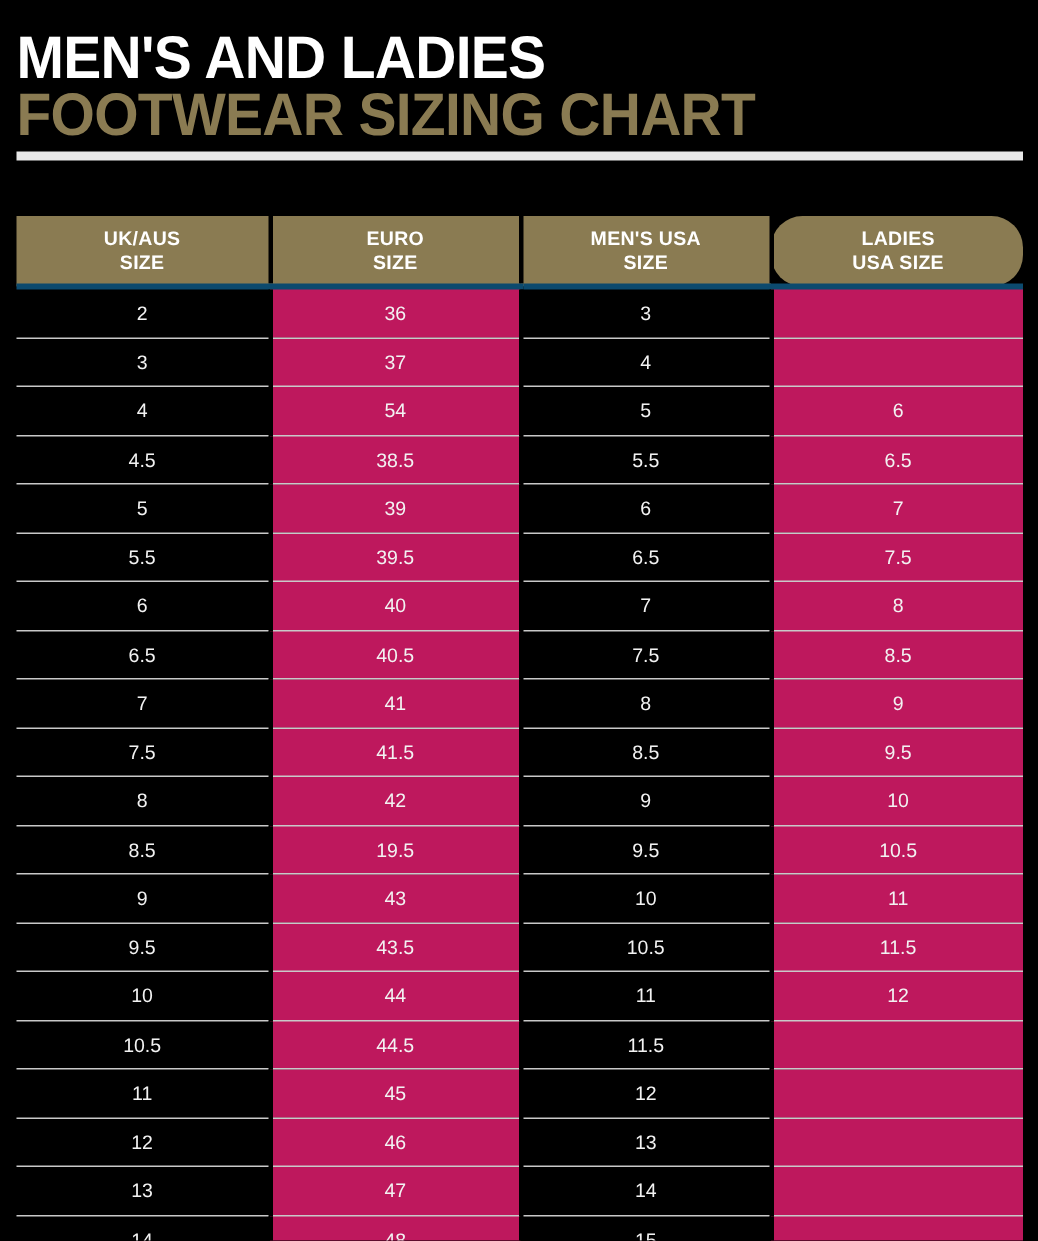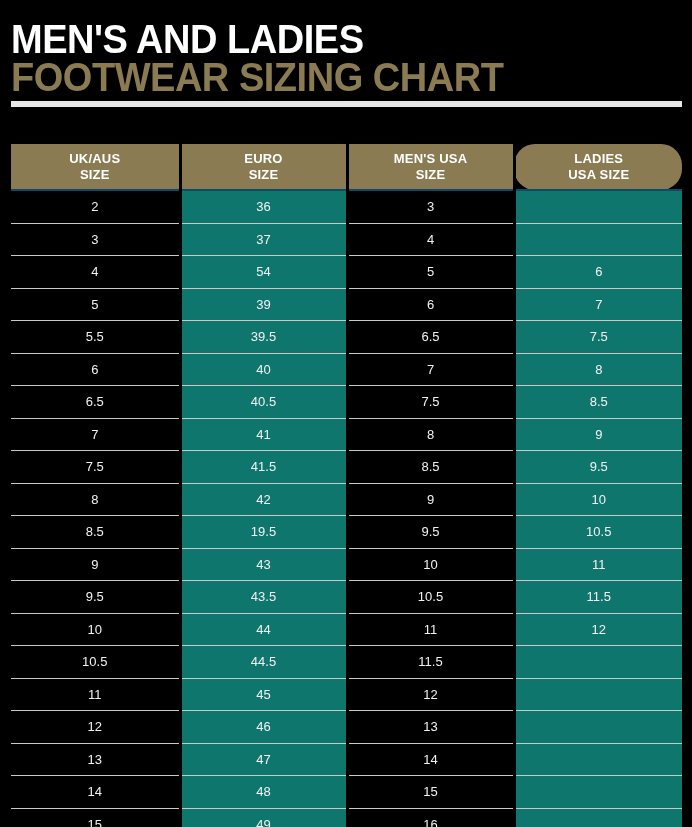--- a/index.html
+++ b/index.html
@@ -79,39 +79,39 @@
     color: #ffffff;
     font-size: 13px;
     font-weight: bold;
     line-height: 1.18;
     letter-spacing: 0.2px;
     height: 45px;
     padding: 0 4px;
     text-align: center;
     vertical-align: middle;
     border-right: 3px solid #000000;
-    border-bottom: 2px solid #0c4a6e;
+    border-bottom: 4px solid #0c4a6e;
   }
   .chart-table th:last-child { border-right: none; border-radius: 21px; }
   .chart-table th .hdr-l2 { display: block; }
 
   .chart-table td {
     height: 31.5px;
     font-size: 13px;
     color: #f2f2f2;
     text-align: center;
     vertical-align: middle;
     padding: 0 4px;
     border-right: 3px solid #000000;
     border-bottom: 1px solid #c9c9c9;
   }
   .chart-table td:last-child { border-right: none; }
 
   .chart-table td.dark  { background: #000000; }
-  .chart-table td.light { background: #0f766e; }
+  .chart-table td.light { background: #be185d; }
 
   .chart-table tbody tr:last-child td {
     border-bottom: 2px solid #c9c9c9;
   }
 
   .chart-table td.empty { color: transparent; }
 </style>
 </head>
 <body>
 
@@ -164,20 +164,26 @@
           <td class="dark">4</td>
           <td class="light empty"></td>
         </tr>
         <tr>
           <td class="dark">4</td>
           <td class="light">54</td>
           <td class="dark">5</td>
           <td class="light">6</td>
         </tr>
         <tr>
+          <td class="dark">4.5</td>
+          <td class="light">38.5</td>
+          <td class="dark">5.5</td>
+          <td class="light">6.5</td>
+        </tr>
+        <tr>
           <td class="dark">5</td>
           <td class="light">39</td>
           <td class="dark">6</td>
           <td class="light">7</td>
         </tr>
         <tr>
           <td class="dark">5.5</td>
           <td class="light">39.5</td>
           <td class="dark">6.5</td>
           <td class="light">7.5</td>

